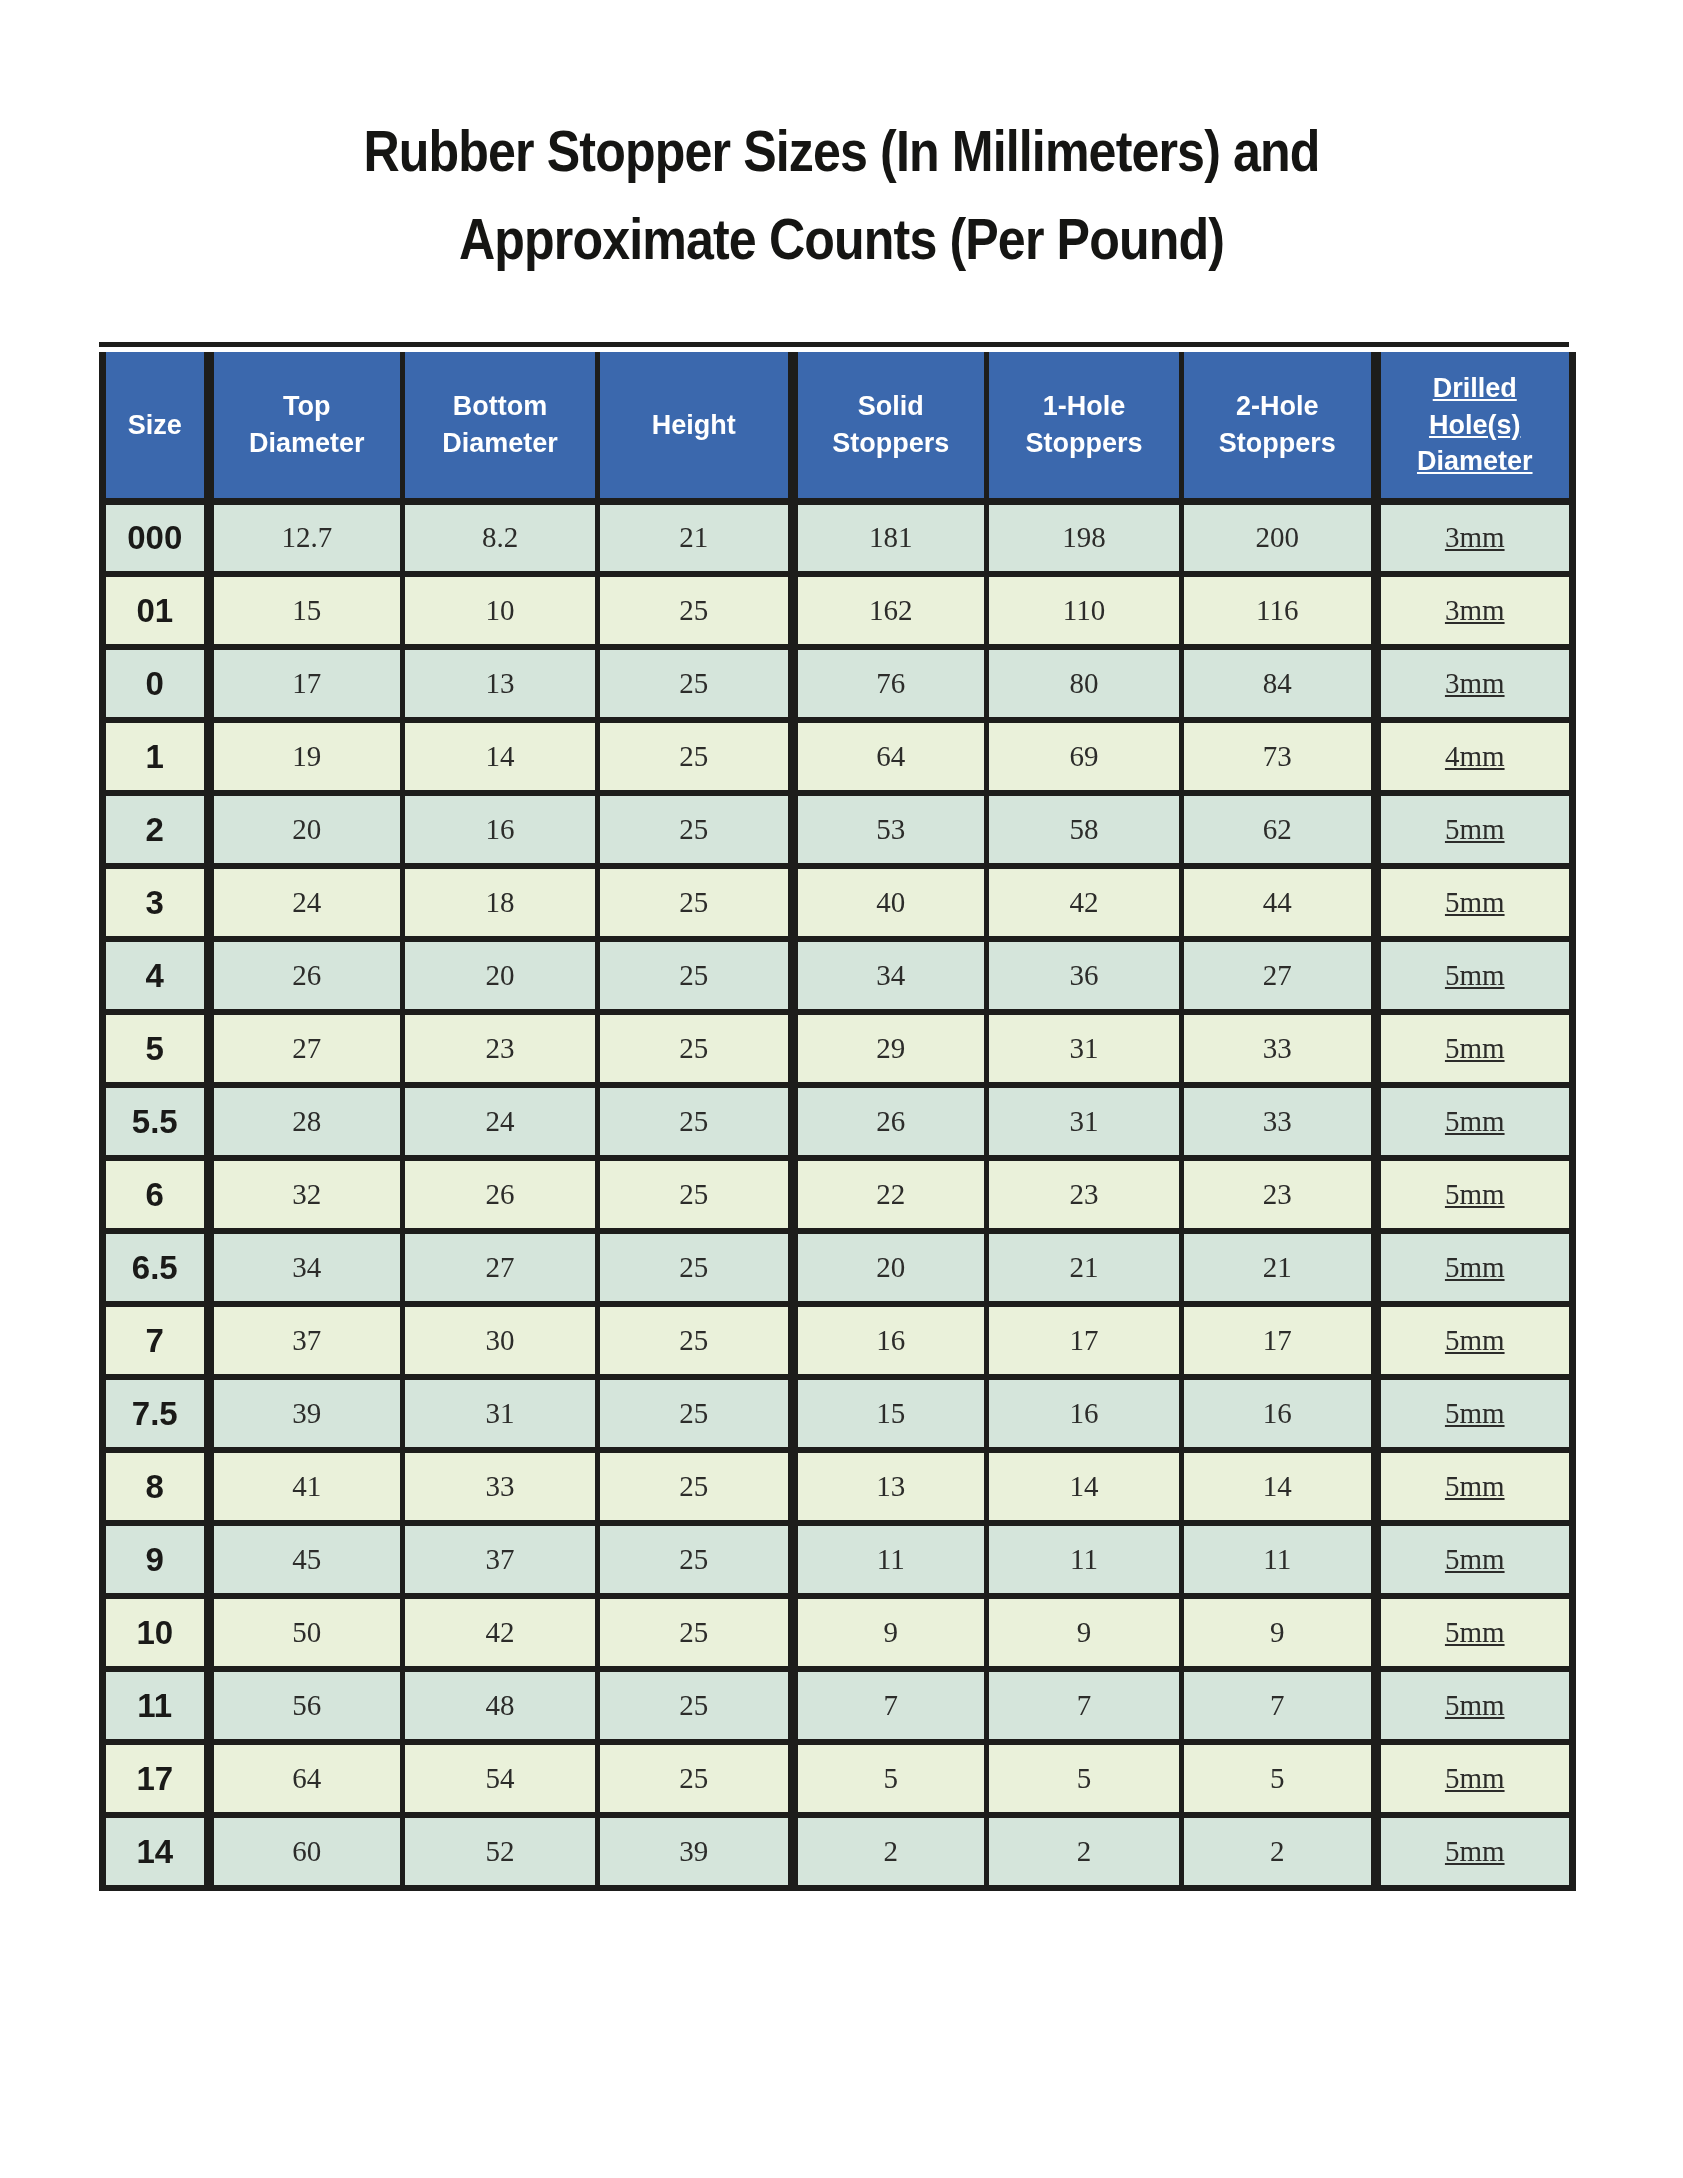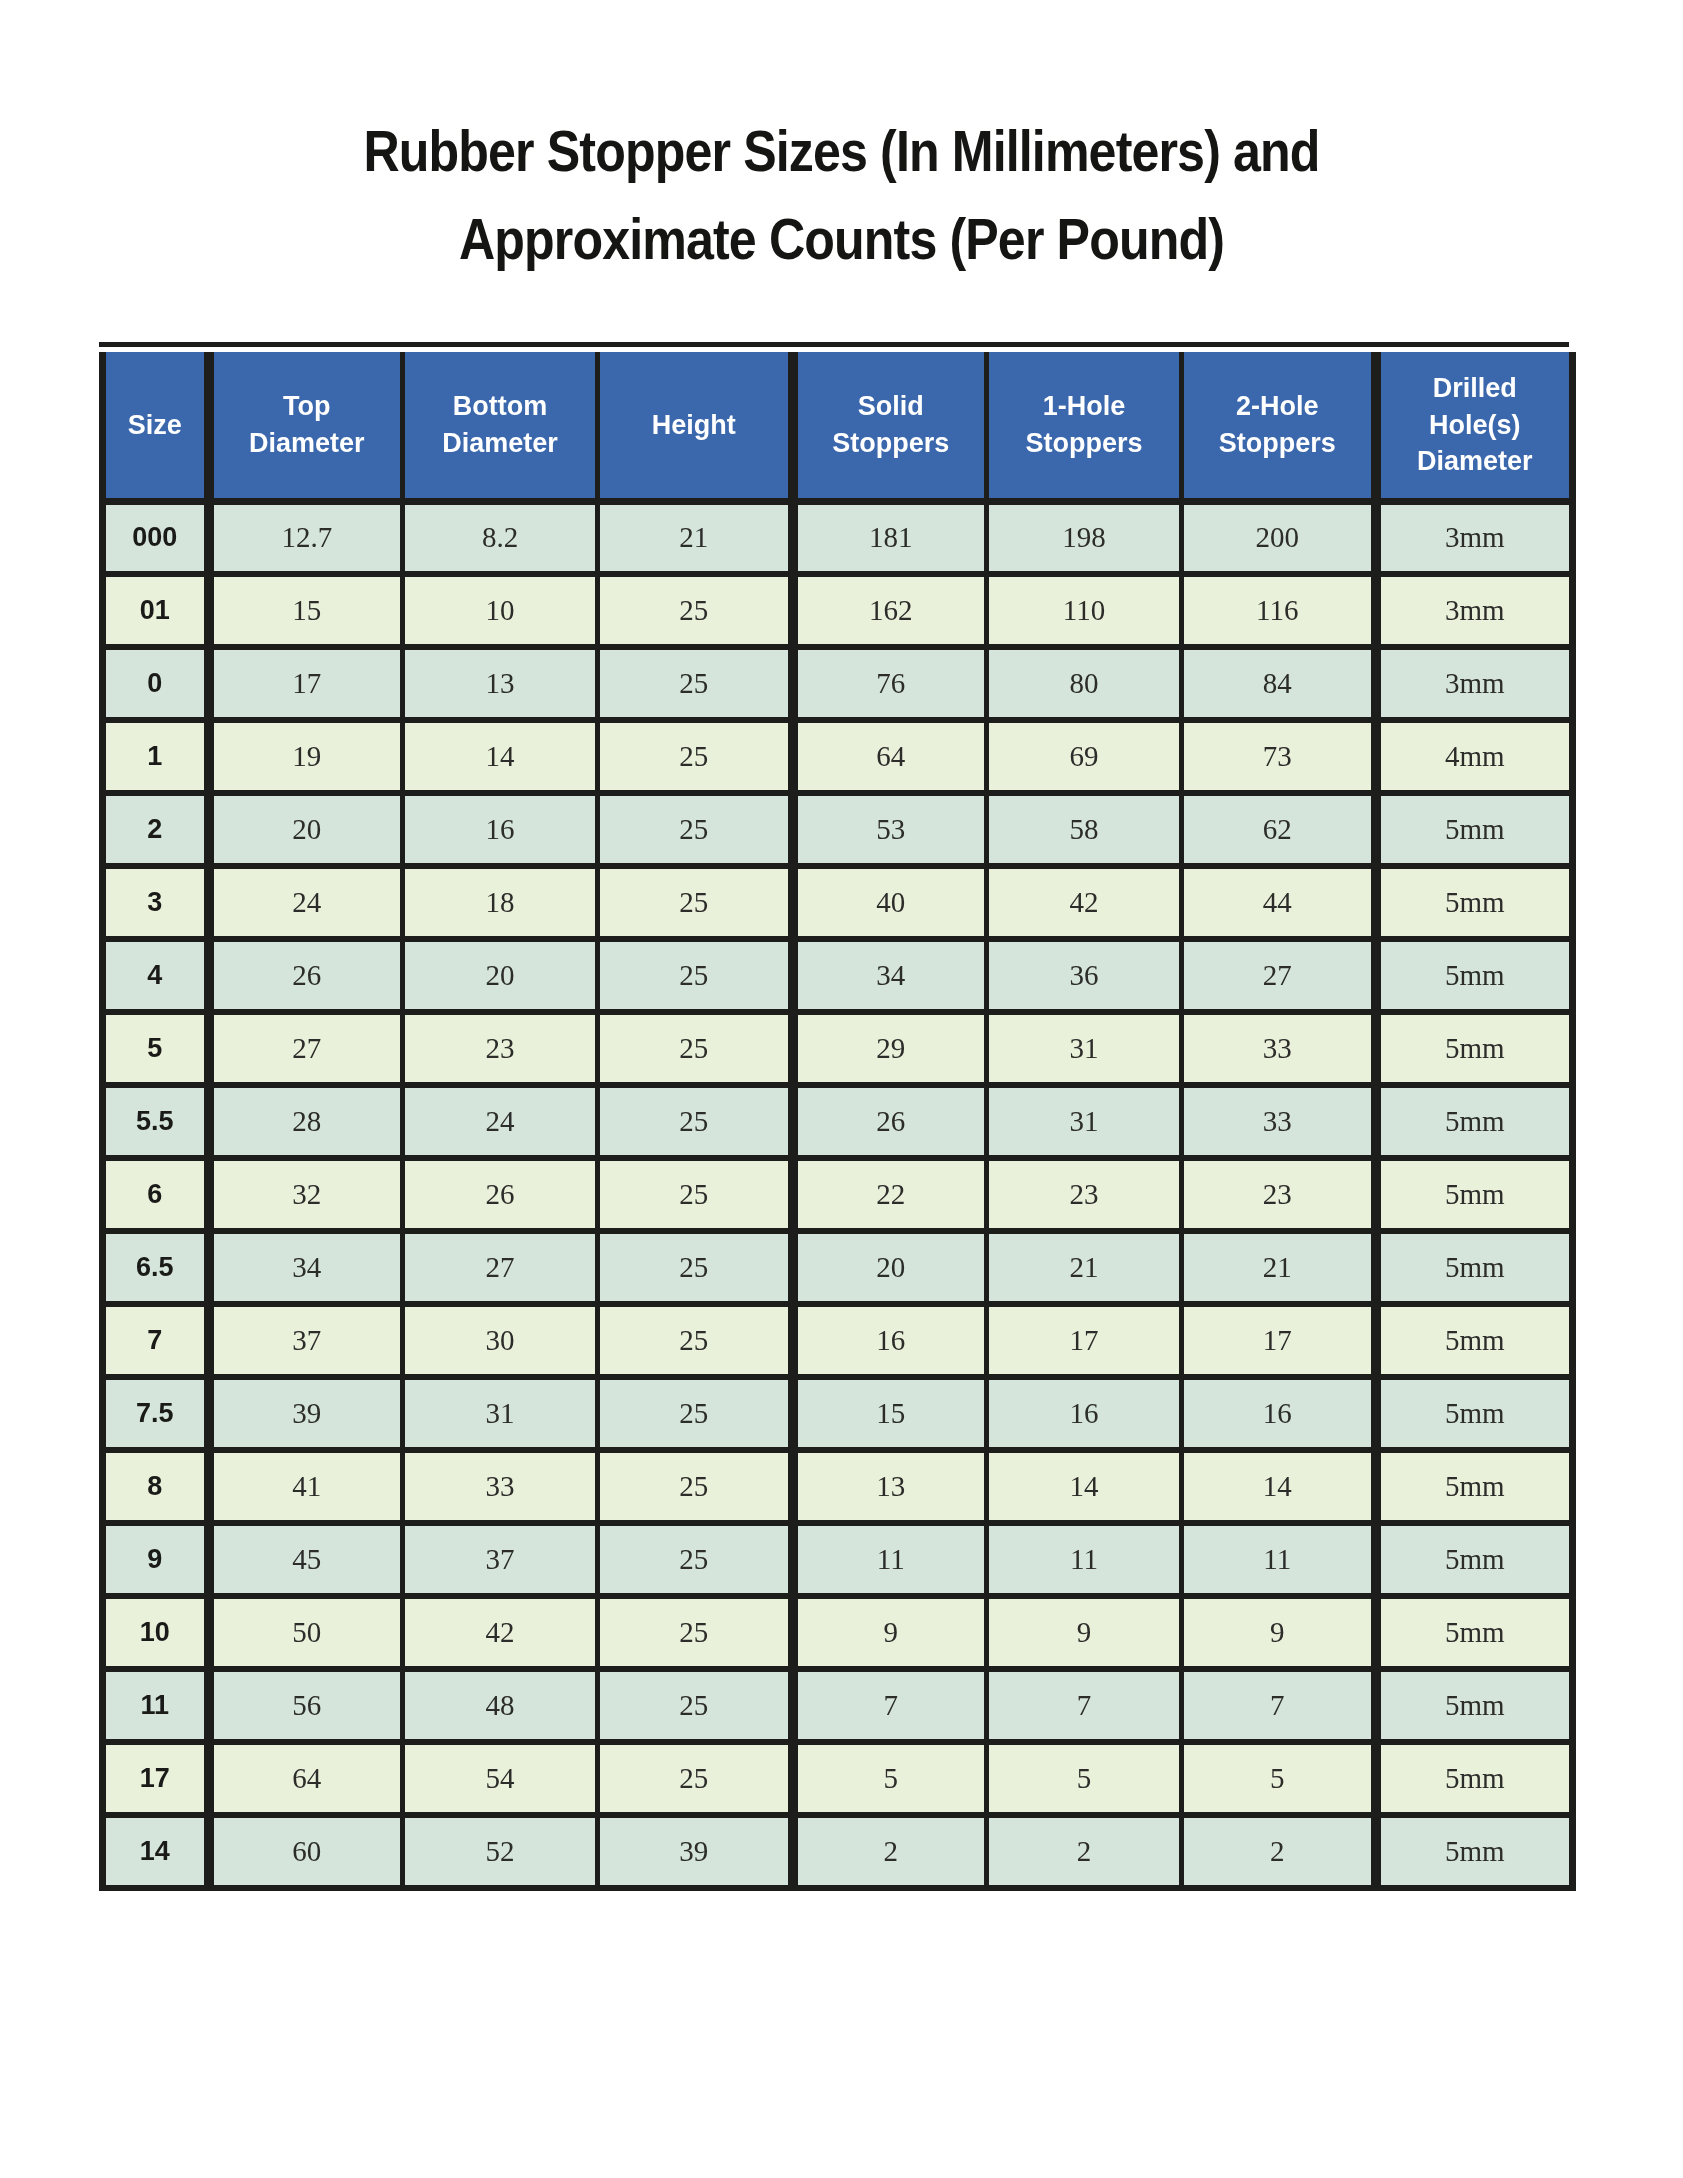--- a/index.html
+++ b/index.html
@@ -57,40 +57,40 @@
   tbody th, tbody td{
     height:73px;
     text-align:center;
     vertical-align:middle;
     border-top:6px solid var(--border-color);
     border-bottom:6px solid var(--border-color);
   }
   tbody th{ 
     font-family:"Liberation Sans",sans-serif;
     font-weight:bold;
-    font-size:27px;
+    font-size:33px;
     color:#1a1a18;
   }
   tbody td{
     font-family:"Liberation Serif",serif;
     font-weight:normal;
     font-size:29px;
     color:#2c2c2a;
   }
   tr.row-green > *{background:var(--row-green);}
   tr.row-cream > *{background:var(--row-cream);}
   
   .col0{border-left:7px solid var(--border-color);border-right:10px solid var(--border-color);margin-top:46px;}
   .col1{border-right:5px solid var(--border-color);}
   .col2{border-right:5px solid var(--border-color);}
   .col3{border-right:10px solid var(--border-color);}
   .col4{border-right:5px solid var(--border-color);}
   .col5{border-right:5px solid var(--border-color);}
   .col6{border-right:10px solid var(--border-color);}
-  .col7{border-right:7px solid var(--border-color);}
+  .col7{border-right:7px solid var(--border-color);text-decoration:underline;}
 </style>
 </head>
 <body>
 
 <div class="page-title">
   <div>Rubber Stopper Sizes (In Millimeters) and</div>
   <div>Approximate Counts (Per Pound)</div>
 </div>
 
 <div class="table-wrap">

